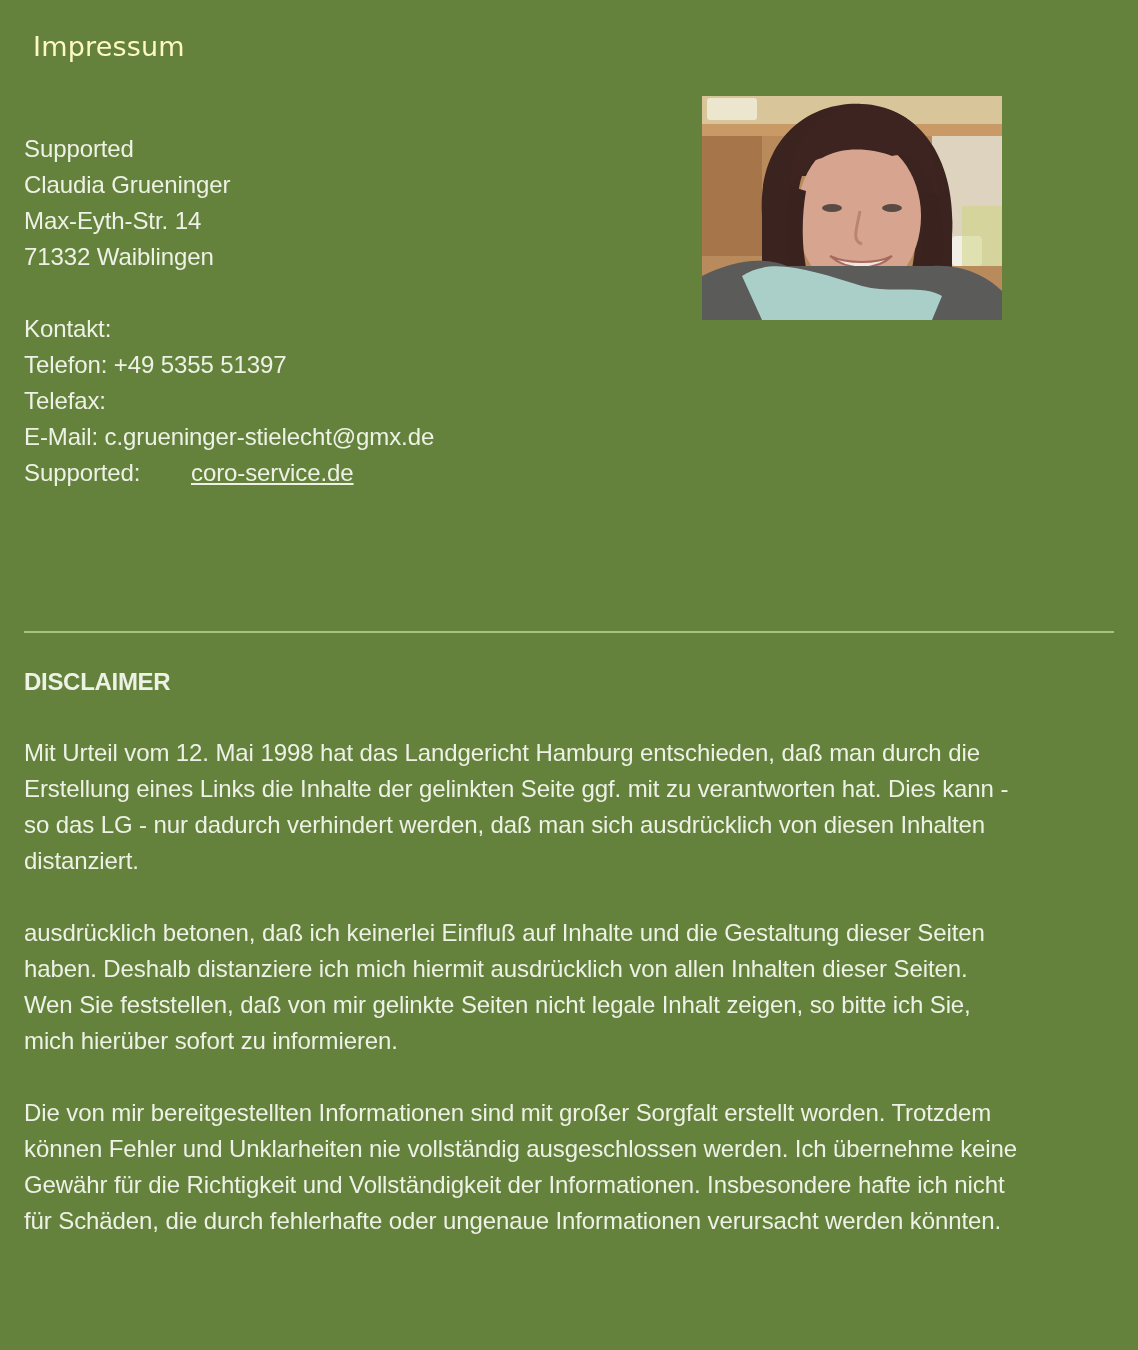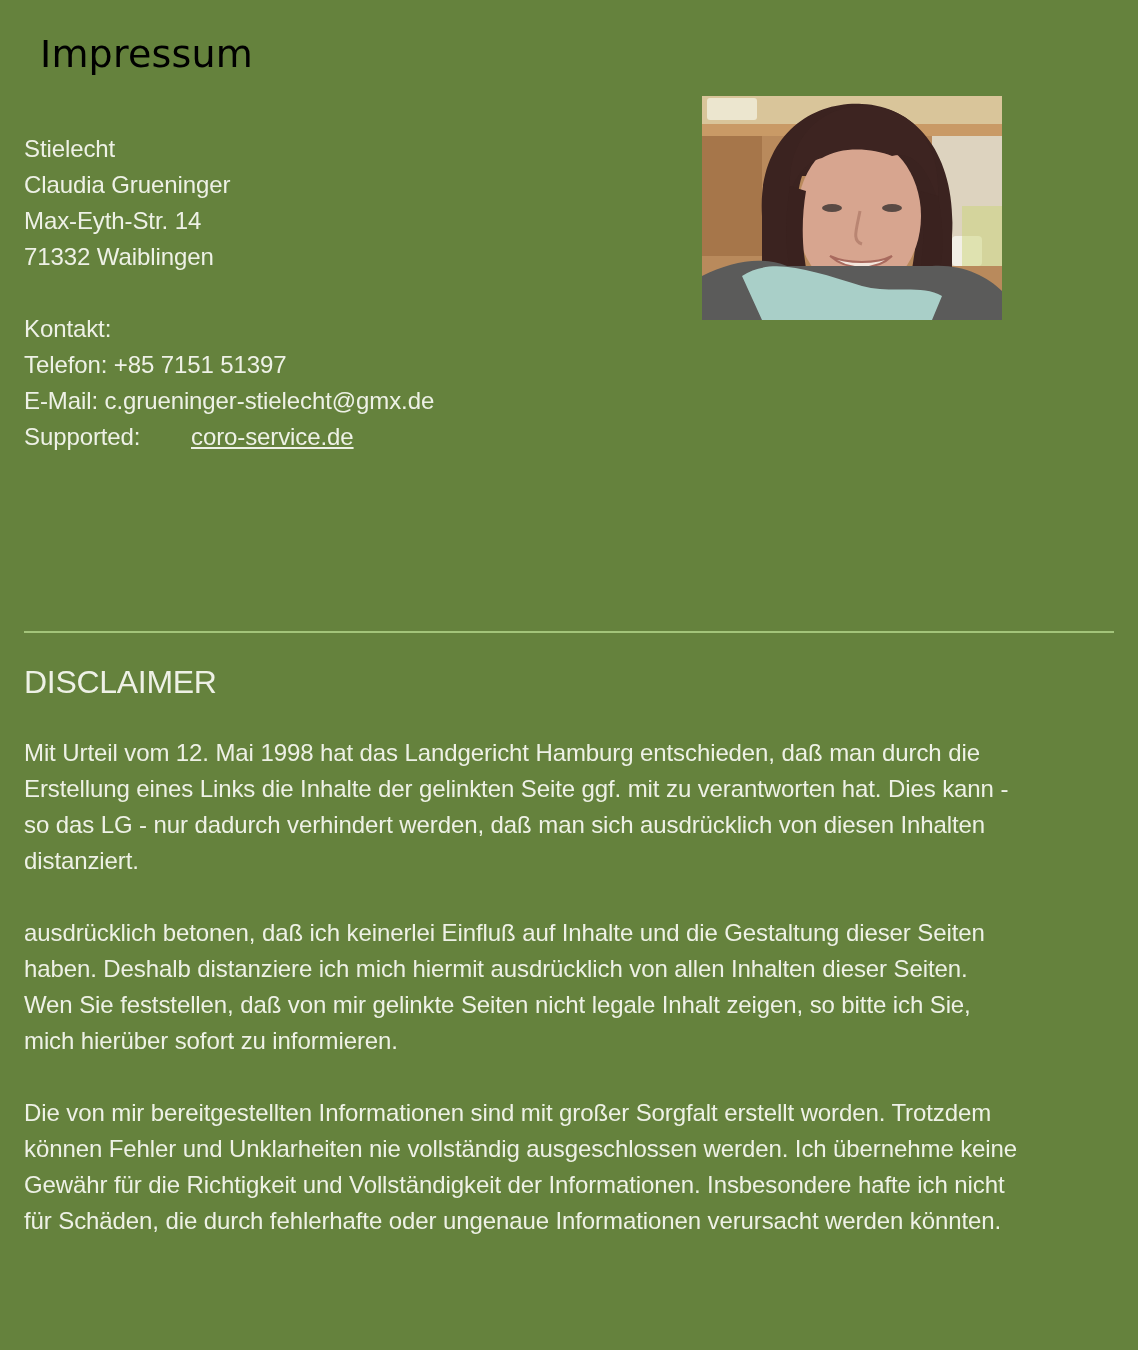--- a/index.html
+++ b/index.html
@@ -12,26 +12,26 @@
       background: #65823d;
       color: #eef1e6;
       font-family: "Liberation Sans", sans-serif;
       overflow: hidden;
       position: relative;
     }
     .page-title {
       position: absolute;
       left: 24px;
       top: 12px;
-      margin: 16px;
+      margin: 9px;
       font-family: "DejaVu Sans", sans-serif;
-      font-size: 38px;
+      font-size: 27px;
       font-weight: normal;
       letter-spacing: 0.2px;
-      color: #000000;
+      color: #fef9c3;
       line-height: 52px;
     }
     .contact-block {
       position: absolute;
       left: 24px;
       top: 131px;
       font-size: 24px;
       line-height: 36px;
       letter-spacing: -0.1px;
     }
@@ -71,22 +71,22 @@
       height: 2px;
       background: #a3c47a;
       border: none;
       margin: 0;
     }
     .disclaimer-heading {
       position: absolute;
       left: 24px;
       top: 664px;
       margin: 0;
-      font-size: 32px;
-      font-weight: normal;
+      font-size: 24px;
+      font-weight: bold;
       line-height: 36px;
       letter-spacing: -0.3px;
       color: #eef1e6;
       text-align: right;
     }
     .disclaimer-body {
       position: absolute;
       left: 24px;
       top: 735px;
       width: 1100px;
@@ -101,27 +101,28 @@
       display: block;
       white-space: nowrap;
     }
   </style>
 </head>
 <body>
 
 <h1 class="page-title">Impressum</h1>
 
 <div class="contact-block">
-  <span class="line">Stielecht</span>
+  <span class="line">Supported</span>
   <span class="line">Claudia Grueninger</span>
   <span class="line">Max-Eyth-Str. 14</span>
   <span class="line">71332 Waiblingen</span>
   <span class="spacer"></span>
   <span class="line">Kontakt:</span>
-  <span class="line">Telefon: +85 7151 51397</span>
+  <span class="line">Telefon: +49 5355 51397</span>
+  <span class="line">Telefax:</span>
   <span class="line">E-Mail: c.grueninger-stielecht@gmx.de</span>
   <span class="line"><span>Supported: </span><a href="#">coro-service.de</a></span>
 </div>
 
 <div class="portrait" role="img" aria-label="Portrait of Claudia Grueninger">
   <svg viewBox="0 0 300 224" xmlns="http://www.w3.org/2000/svg">
 
     <rect x="0" y="0" width="300" height="224" fill="#b98a5c"></rect>
     <rect x="0" y="0" width="300" height="28" fill="#d9c59a"></rect>
     <rect x="0" y="28" width="300" height="12" fill="#c99a66"></rect>

